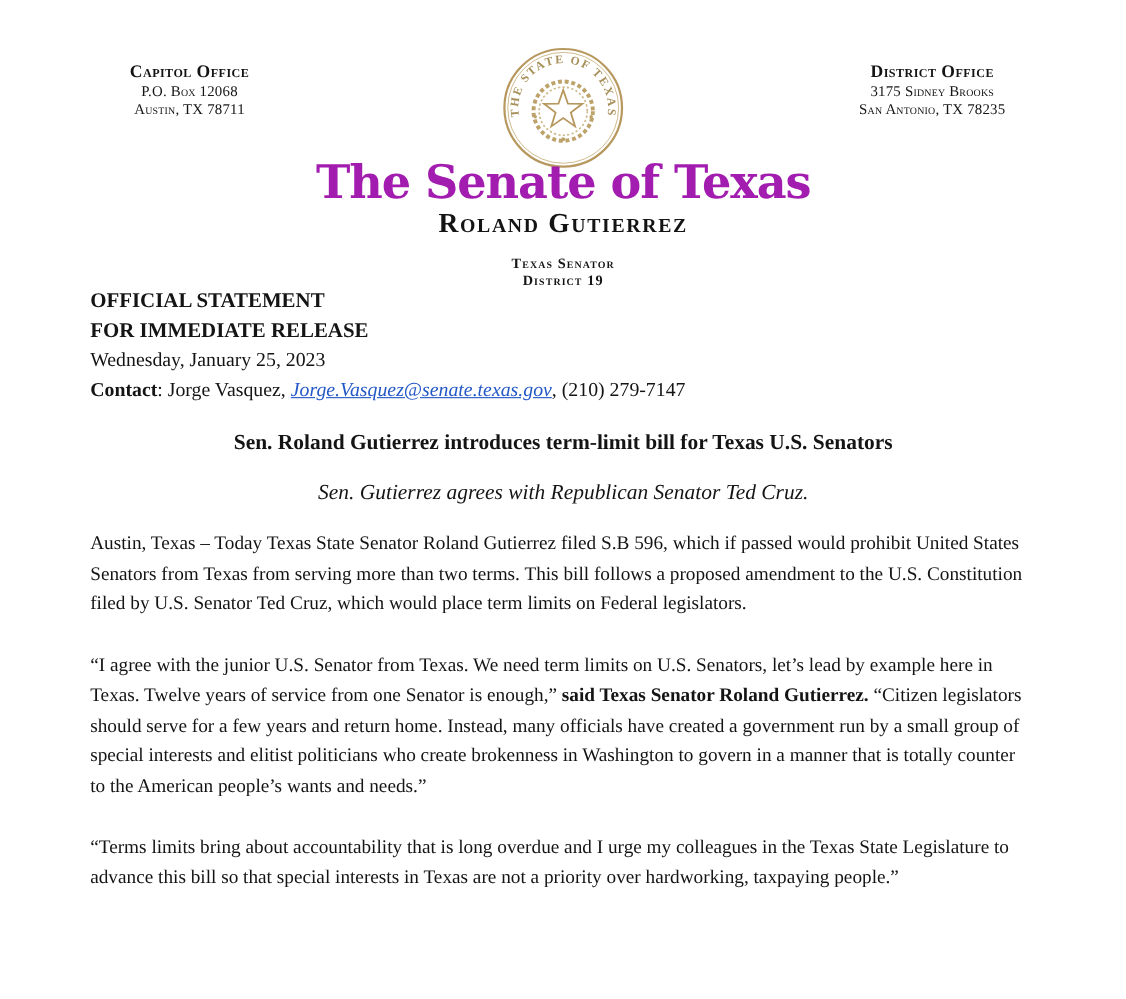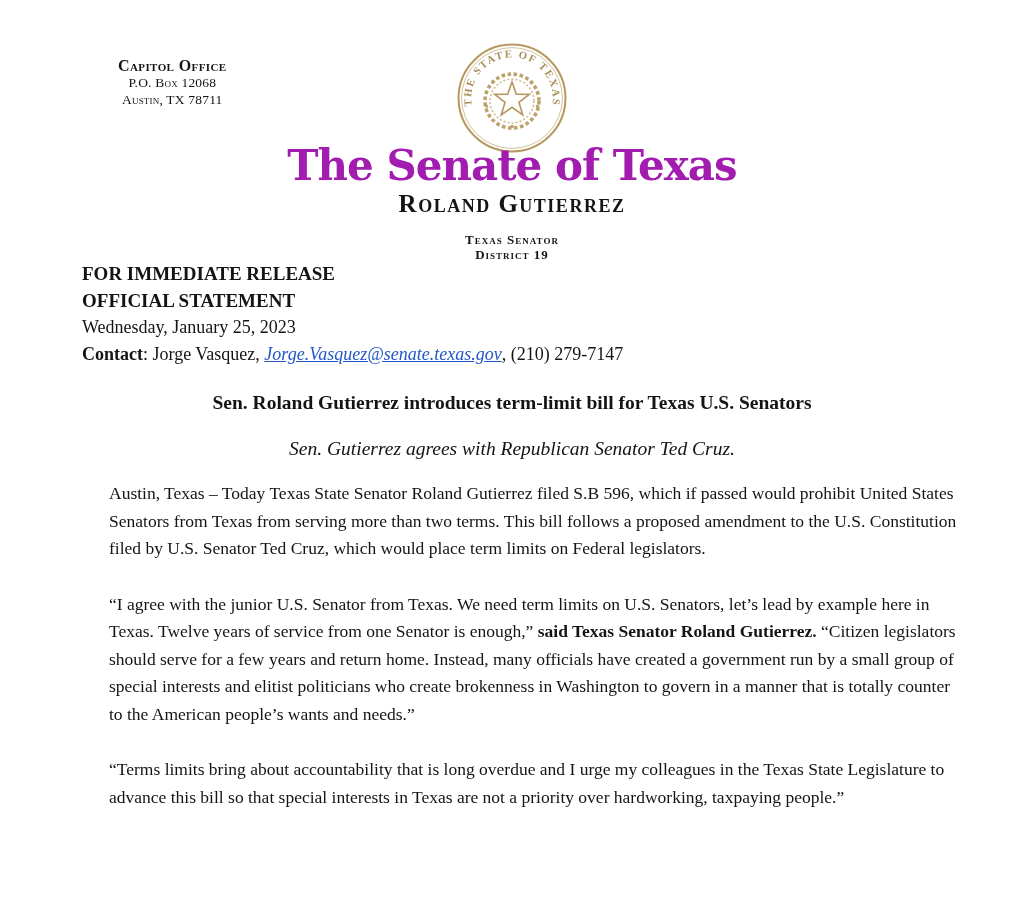--- a/index.html
+++ b/index.html
@@ -44,34 +44,39 @@
   .release{position:absolute;top:260px;left:82px;font-size:18px;line-height:27px;}
   .release .strong{font-weight:bold;font-size:19px;}
   .release a{text-decoration:underline;cursor:pointer;font-style:italic;}
 
   
   .headline{position:absolute;top:388px;left:0;right:0;text-align:center;line-height:30px;}
   .headline-main{font-weight:bold;font-size:19.5px;}
   .headline-sub{font-style:italic;font-size:19.5px;margin-top:16px;}
 
   
-  .body-text{position:absolute;top:480px;left:82px;width:853px;font-size:17.5px;line-height:27.5px;text-align:left;margin-left:27px;}
+  .body-text{position:absolute;top:480px;left:82px;width:853px;font-size:17.5px;line-height:27.5px;text-align:left;}
   .body-text p{margin:0 0 28px 0;}
   .bold{font-weight:bold;}
 </style>
 </head>
 <body>
 
 <div class="page">
 
   <div class="header-row">
     <div class="office">
       <div class="office-title">Capitol Office</div>
       <div class="office-line">P.O. Box 12068</div>
       <div class="office-line">Austin, TX 78711</div>
+    </div>
+    <div class="office">
+      <div class="office-title">District Office</div>
+      <div class="office-line">3175 Sidney Brooks</div>
+      <div class="office-line">San Antonio, TX 78235</div>
     </div>
   </div>
 
   <div class="seal">
     <svg viewBox="0 0 110 110" xmlns="http://www.w3.org/2000/svg">
       <circle cx="55" cy="55" r="52.5" fill="none" stroke="#b7995f" stroke-width="2"></circle>
       <circle cx="55" cy="55" r="49.5" fill="none" stroke="#c9b382" stroke-width="0.8"></circle>
       <path id="sealTextPath" d="M 18.7 71.9 A 40 40 0 1 1 91.3 71.9" fill="none"></path>
       <text font-family="Liberation Serif, serif" font-size="10.5" font-weight="bold" letter-spacing="1.6" fill="#a78f59" text-anchor="middle">
         <textPath href="#sealTextPath" startOffset="50%">THE STATE OF TEXAS</textPath>
@@ -86,22 +91,22 @@
   </div>
 
   <div class="masthead">
     <div class="masthead-title">The Senate of Texas</div>
     <div class="masthead-senator">Roland Gutierrez</div>
     <div class="masthead-role">Texas Senator</div>
     <div class="masthead-district">District 19</div>
   </div>
 
   <div class="release">
+    <div class="strong">OFFICIAL STATEMENT</div>
     <div class="strong">FOR IMMEDIATE RELEASE</div>
-    <div class="strong">OFFICIAL STATEMENT</div>
     <div>Wednesday, January 25, 2023</div>
     <div>
       <span class="bold">Contact</span><span>: Jorge Vasquez, </span><a style="color:#2257c5">Jorge.Vasquez@senate.texas.gov</a><span>, (210) 279-7147</span>
     </div>
   </div>
 
   <div class="headline">
     <div class="headline-main">Sen. Roland Gutierrez introduces term-limit bill for Texas U.S. Senators</div>
     <div class="headline-sub">Sen. Gutierrez agrees with Republican Senator Ted Cruz.</div>
   </div>

